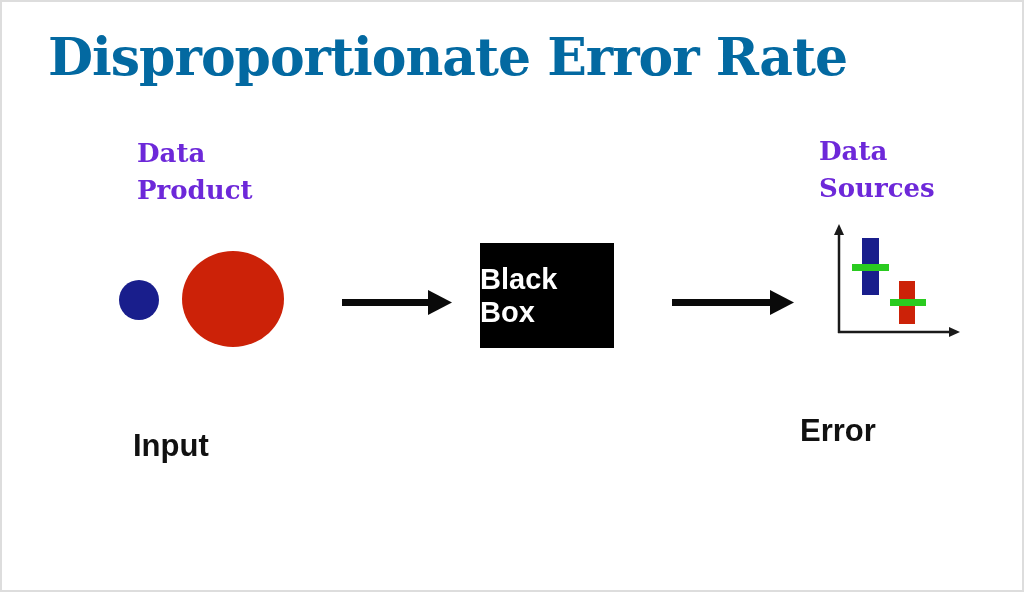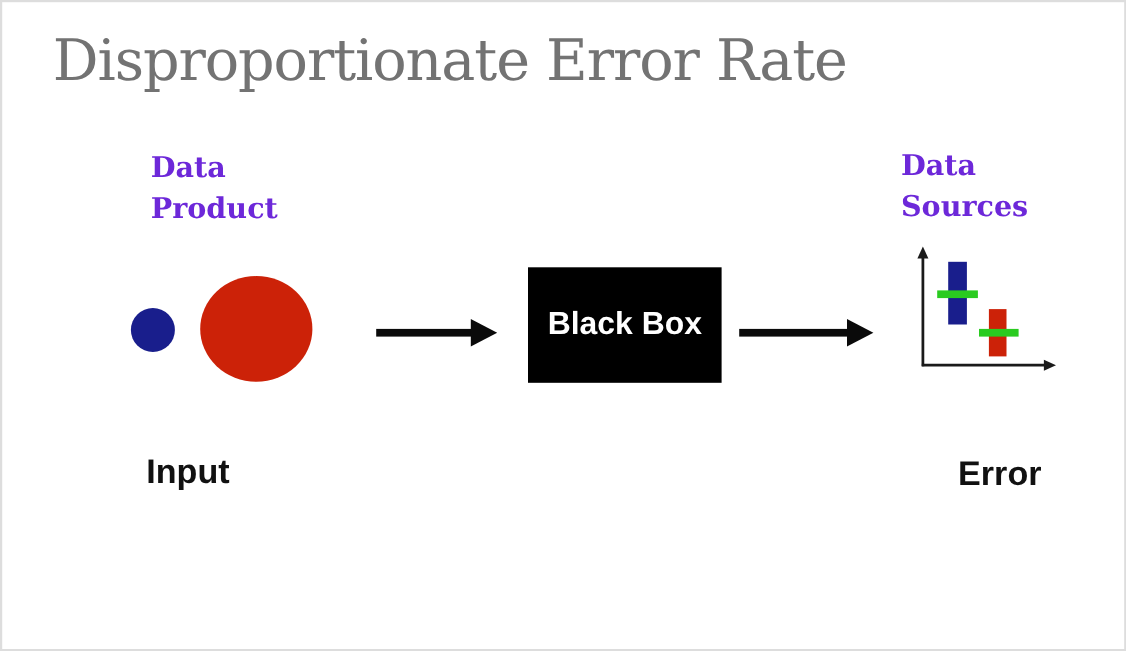--- a/index.html
+++ b/index.html
@@ -11,24 +11,24 @@
     background: #ffffff;
     border: 2px solid #dddddd;
     overflow: hidden;
     font-family: "Liberation Sans", sans-serif;
   }
   .title {
     position: absolute;
     left: 46px;
     top: 24px;
     font-family: "DejaVu Serif", serif;
-    font-weight: normal;
+    font-weight: bold;
     font-size: 52px;
     letter-spacing: -1px;
-    color: #737373;
+    color: #0369a1;
     white-space: nowrap;
   }
   .stage-label {
     position: absolute;
     font-family: "DejaVu Serif", serif;
     font-weight: 600;
     font-size: 26px;
     line-height: 37px;
     color: #6d28d9;
   }
@@ -49,43 +49,43 @@
     background: #cc2208;
   }
 
   .flow-arrow { position: absolute; }
   .flow-arrow-1 { left: 338px; top: 283px; }
   .flow-arrow-2 { left: 668px; top: 283px; }
 
   .black-box {
     position: absolute;
     left: 478px; top: 241px;
-    width: 176px; height: 105px;
+    width: 134px; height: 105px;
     background: #000000;
     display: flex;
     align-items: center;
     justify-content: center;
   }
   .black-box-label {
     color: #ffffff;
     font-weight: bold;
     font-size: 29px;
     letter-spacing: 0px;
   }
 
   .error-chart { position: absolute; left: 815px; top: 220px; }
 
   .caption {
     position: absolute;
     font-weight: bold;
     font-size: 31px;
     color: #111111;
   }
-  .caption-input { left: 131px; top: 409px; }
-  .caption-error { left: 869px; top: 411px; }
+  .caption-input { left: 131px; top: 426px; }
+  .caption-error { left: 798px; top: 411px; }
 </style>
 </head>
 <body>
 
 <div class="slide">
 
   <h1 class="title">Disproportionate Error Rate</h1>
 
   <div class="stage-label label-sources">
     <span>Data</span>

